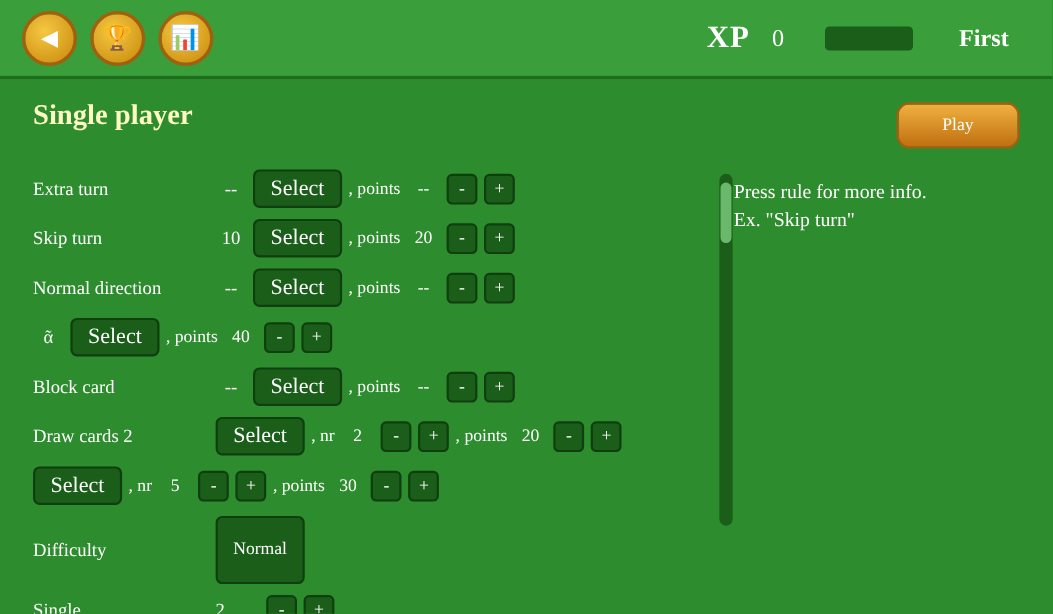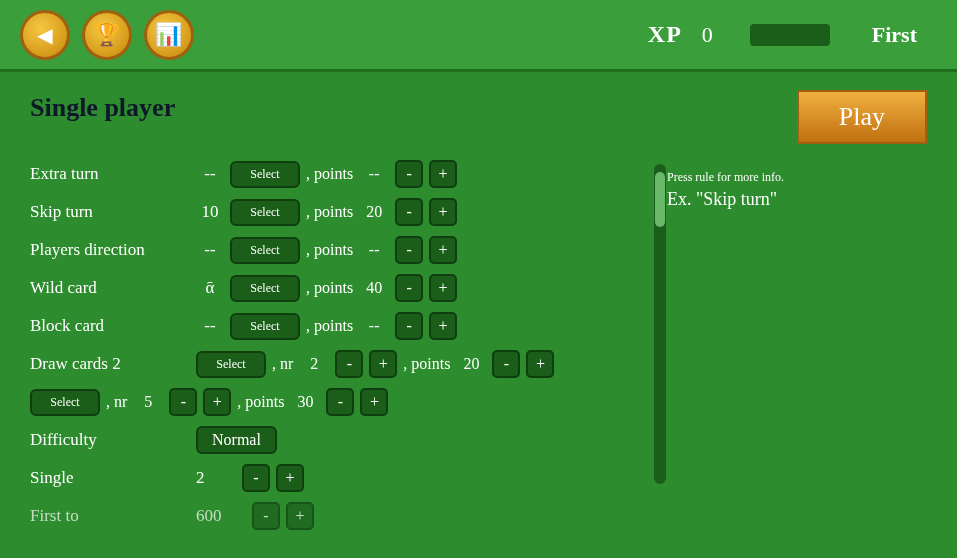--- a/index.html
+++ b/index.html
@@ -31,21 +31,21 @@
       cursor: pointer;
       display: flex;
       align-items: center;
       justify-content: center;
       color: #fff;
       font-size: 20px;
     }
     .xp-label {
       margin-left: auto;
       color: #fff;
-      font-size: 24px;
+      font-size: 28px;
       font-weight: bold;
       letter-spacing: 1px;
     }
     .xp-value {
       color: #fff;
       font-size: 22px;
       margin-left: 8px;
       min-width: 30px;
     }
     .xp-bar-bg {
@@ -56,32 +56,32 @@
       margin-left: 6px;
     }
     .user-name {
       color: #fff;
       font-size: 22px;
       font-weight: bold;
       margin-left: 30px;
       margin-right: 20px;
     }
     .panel-title {
-      color: #0f172a;
+      color: #fef9c3;
       font-size: 26px;
       font-weight: bold;
       margin-bottom: 18px;
     }
 
     .play-btn {
       background: linear-gradient(to bottom, #f0b040, #c07010);
       border: 2px solid #a06010;
-      border-radius: 0;
-      color: #fff;
-      font-size: 26px;
+      border-radius: 12px;
+      color: #fff;
+      font-size: 16px;
       font-family: Georgia, serif;
       padding: 10px 40px;
       cursor: pointer;
       position: absolute;
       top: 95px;
       left: 460px;
     }
 
     
     .rule-row {
@@ -99,21 +99,21 @@
       color: #fff;
       font-size: 17px;
       min-width: 28px;
       text-align: center;
     }
     .select-btn {
       background-color: #1a5e1a;
       border: 2px solid #0f3e0f;
       border-radius: 6px;
       color: #fff;
-      font-size: 12px;
+      font-size: 20px;
       font-family: Georgia, serif;
       padding: 4px 14px;
       cursor: pointer;
       min-width: 70px;
     }
     .points-label {
       color: #fff;
       font-size: 16px;
     }
     .points-value {
@@ -137,21 +137,21 @@
       justify-content: center;
     }
 
     .difficulty-select {
       background-color: #1a5e1a;
       border: 2px solid #0f3e0f;
       border-radius: 6px;
       color: #fff;
       font-size: 16px;
       font-family: Georgia, serif;
-      padding: 3px 14px;
+      padding: 20px 14px;
       cursor: pointer;
     }
   </style>
 </head>
 <body>
 
 <div class="top-bar">
   <div class="top-icon-btn">
     <span>◀</span>
   </div>
@@ -191,31 +191,30 @@
         <span class="rule-label">Skip turn</span>
         <span class="rule-value">10</span>
         <button class="select-btn">Select</button>
         <span class="points-label">, points</span>
         <span class="points-value">20</span>
         <button class="stepper-btn">-</button>
         <button class="stepper-btn">+</button>
       </div>
 
       <div class="rule-row">
-        <span class="rule-label">Players direction</span>
+        <span class="rule-label">Normal direction</span>
         <span class="rule-value">--</span>
         <button class="select-btn">Select</button>
         <span class="points-label">, points</span>
         <span class="points-value">--</span>
         <button class="stepper-btn">-</button>
         <button class="stepper-btn">+</button>
       </div>
 
       <div class="rule-row">
-        <span class="rule-label">Wild card</span>
         <span class="rule-value">ᾶ</span>
         <button class="select-btn">Select</button>
         <span class="points-label">, points</span>
         <span class="points-value">40</span>
         <button class="stepper-btn">-</button>
         <button class="stepper-btn">+</button>
       </div>
 
       <div class="rule-row">
         <span class="rule-label">Block card</span>
@@ -273,17 +272,17 @@
 
     </div>
 
     <div style="width:14px; display:flex; flex-direction:column; align-items:center; padding-top: 4px;">
       <div style="width:12px; background:#1a5e1a; border-radius:6px; height:320px; position:relative;">
         <div style="width:10px; height:55px; background:#6ab86a; border-radius:5px; margin:1px; margin-top:8px;"></div>
       </div>
     </div>
 
     <div style="width:260px; color:#fff; padding-top:10px;">
-      <p style="font-size:12px; margin-bottom:4px;">Press rule for more info.</p>
+      <p style="font-size:18px; margin-bottom:4px;">Press rule for more info.</p>
       <p style="font-size:18px;">Ex. "Skip turn"</p>
     </div>
   </div>
 </div>
 
 </body></html>

